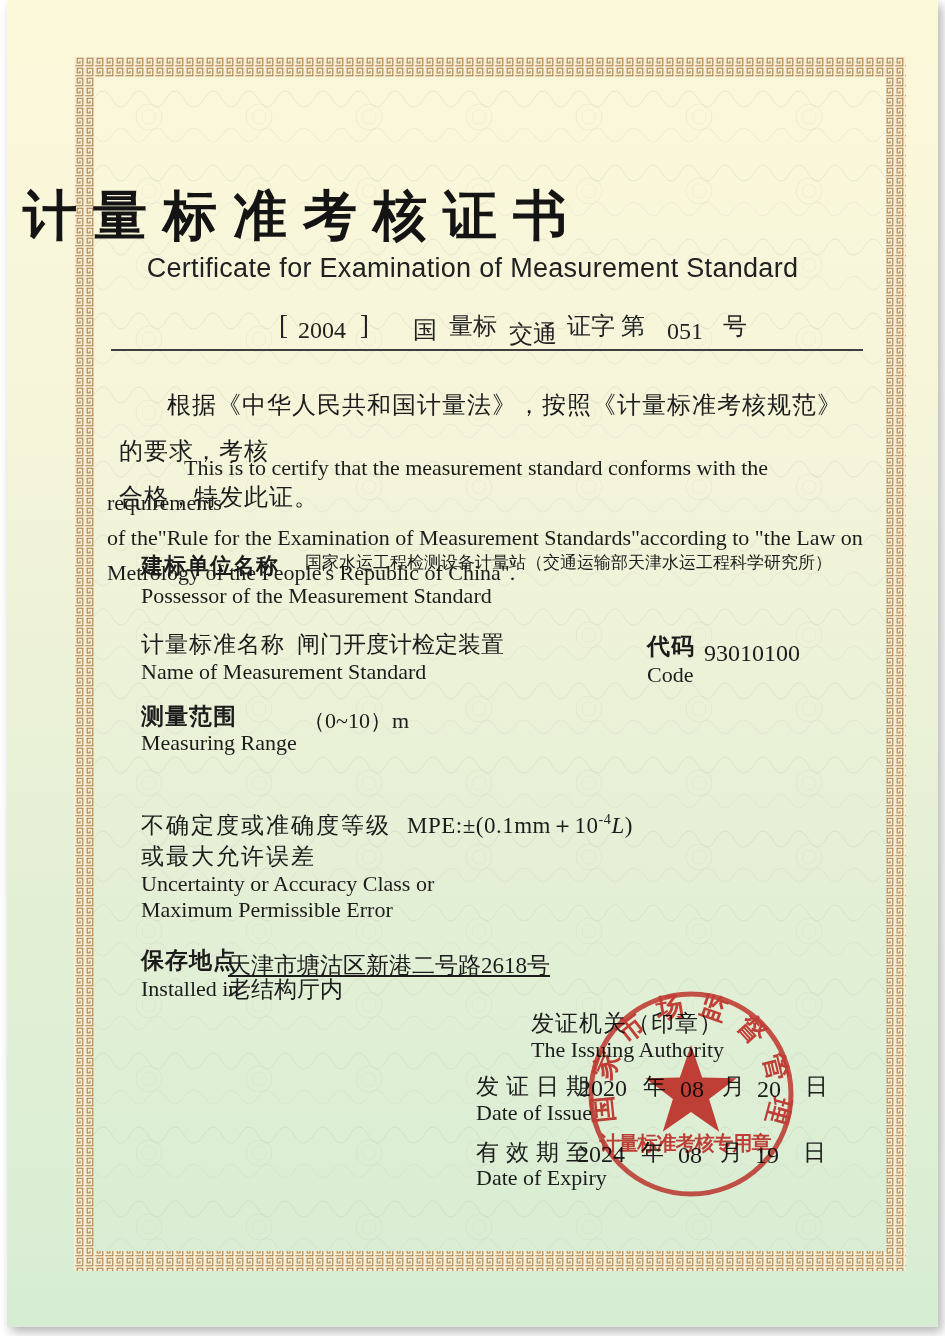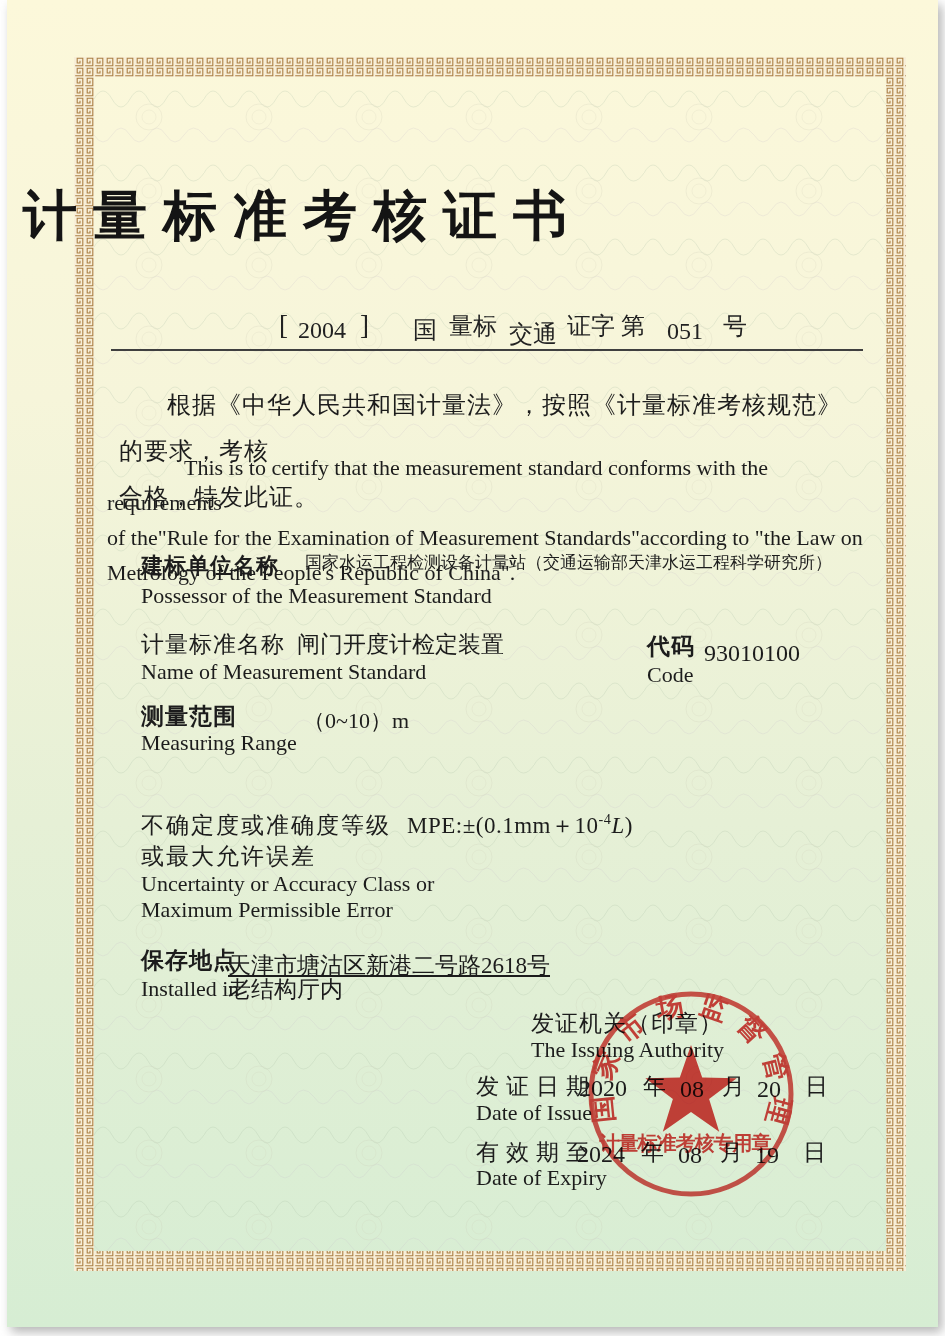--- a/index.html
+++ b/index.html
@@ -69,20 +69,21 @@
     </defs>
     <rect x="0" y="0" width="832" height="20" fill="url(#gk)"></rect>
     <rect x="0" y="1194" width="832" height="20" fill="url(#gk)"></rect>
     <rect x="0" y="0" width="20" height="1214" fill="url(#gk)"></rect>
     <rect x="812" y="0" width="20" height="1214" fill="url(#gk)"></rect>
   </svg>
 
   <div class="abs spec"></div>
 
   <div class="abs title-cn">计量标准考核证书</div>
+  <div class="abs title-en">Certificate for Examination of  Measurement Standard</div>
 
   <div class="abs cert-line">
     <span style="font-size:27px;">[</span>
     <span class="dn7" style="margin-left:10px;">2004</span>
     <span style="margin-left:14px;font-size:27px;">]</span>
     <span class="dn4" style="margin-left:44px;">国</span>
     <span style="margin-left:12px;">量标</span>
     <span class="dn8" style="margin-left:12px;">交通</span>
     <span style="margin-left:10px;">证字 第</span>
     <span class="dn8" style="margin-left:22px;">051</span>

